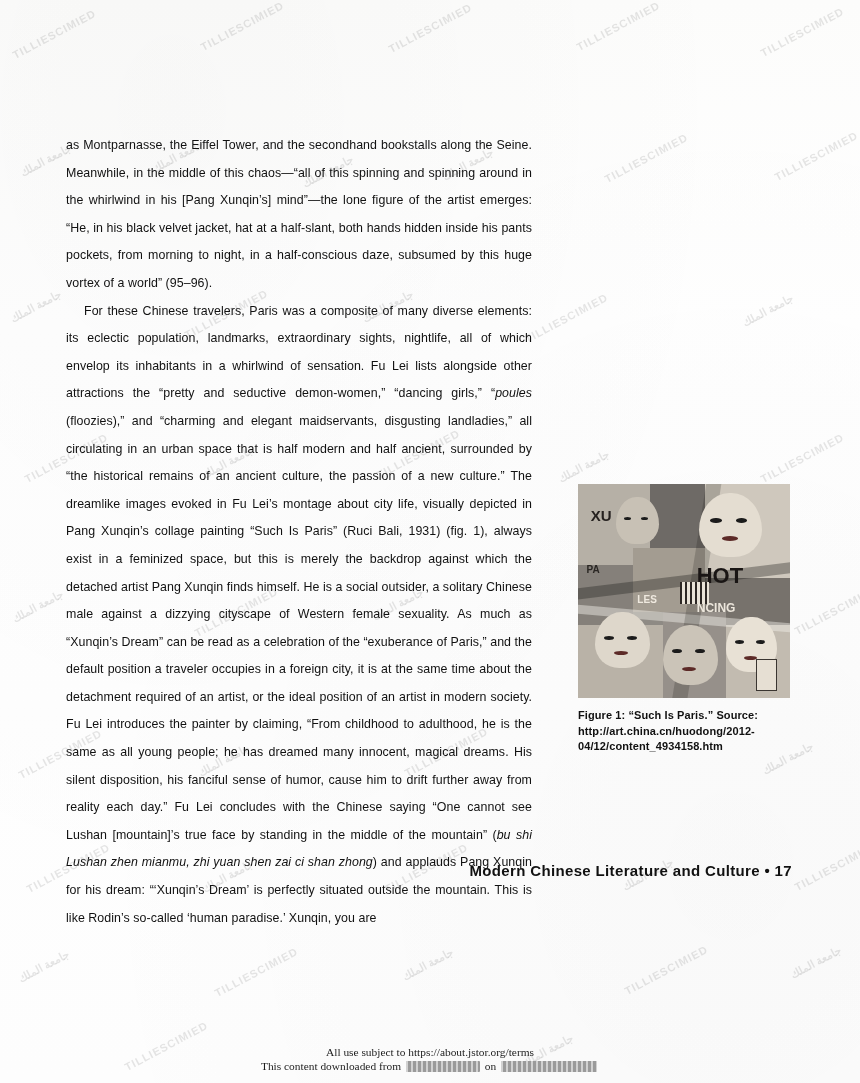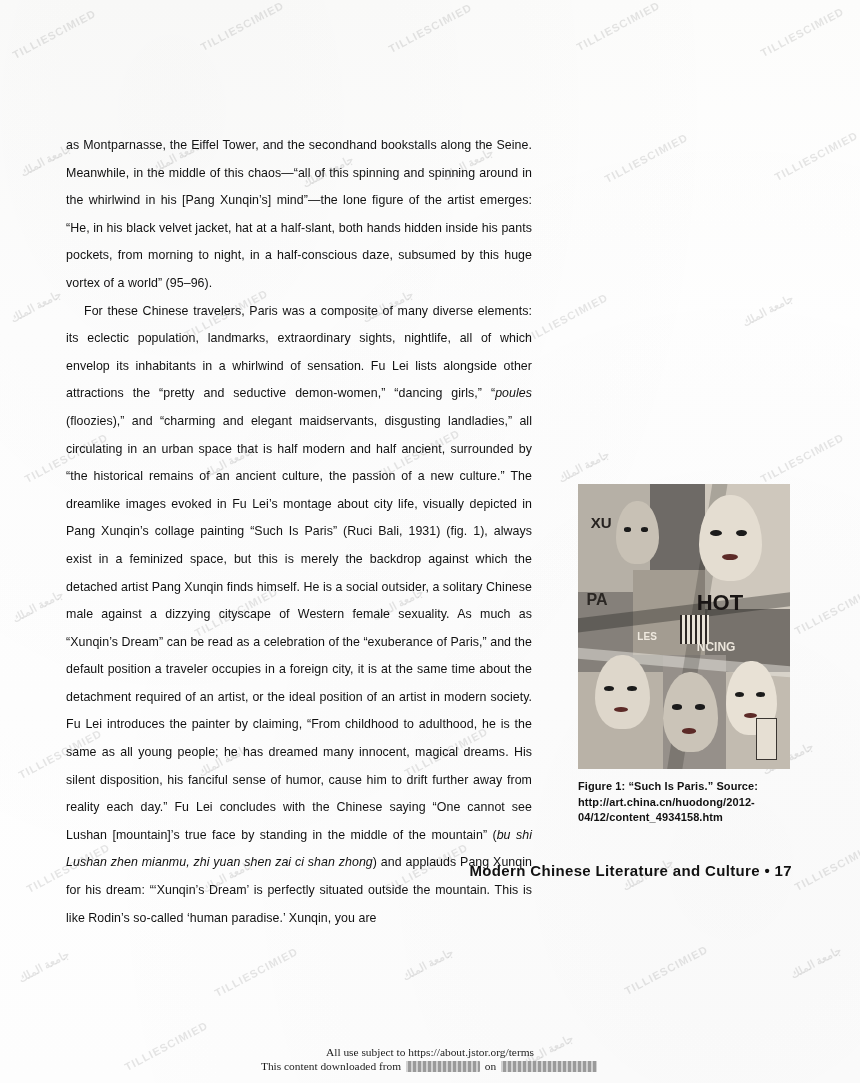--- a/index.html
+++ b/index.html
@@ -75,21 +75,21 @@
 
   
   #figure-block {
     position: absolute;
     left: 578px;
     top: 484px;
     width: 212px;
   }
   #figure-image {
     width: 212px;
-    height: 285px;
+    height: 214px;
     position: relative;
     overflow: hidden;
     background: #8e8a84;
     border: 0;
   }
   #figure-image .collage {
     position: absolute;
     inset: 0;
   }
   .cell {
@@ -272,21 +272,21 @@
           <div class="eye" style="left:16%;top:42%;"></div>
           <div class="eye" style="left:58%;top:42%;"></div>
           <div class="lips" style="left:34%;top:70%;"></div>
         </div>
         <div class="face" style="left:18%;top:6%;width:20%;height:22%;background:#c8c1b5;">
           <div class="eye" style="left:18%;top:42%;"></div>
           <div class="eye" style="left:58%;top:42%;"></div>
         </div>
 
         <div class="txt-blk" style="left:6%;top:11%;font-size:15px;color:#262220;">XU</div>
-        <div class="txt-blk" style="left:4%;top:38%;font-size:16px;color:#2b2724;">PA</div>
+        <div class="txt-blk" style="left:4%;top:38%;font-size:10px;color:#2b2724;">PA</div>
         <div class="txt-blk" style="left:56%;top:38%;font-size:22px;color:#191514;">HOT</div>
         <div class="txt-blk" style="left:56%;top:55%;font-size:12px;color:#ece6dc;">NCING</div>
         <div class="txt-blk" style="left:28%;top:52%;font-size:10px;color:#efe9df;">LES</div>
 
         <div class="cell" style="left:48%;top:46%;width:14%;height:10%;background:repeating-linear-gradient(90deg,#2c2724 0 2px,#e9e3d8 2px 5px);"></div>
 
         <div class="cell" style="left:84%;top:82%;width:9%;height:14%;background:#e6dfd3;border:1px solid #3a3531;"></div>
       </div>
     </div>
     <div id="figure-caption">Figure 1: “Such Is Paris.” Source: http://art.china.cn/huodong/2012-04/12/content_4934158.htm</div>

